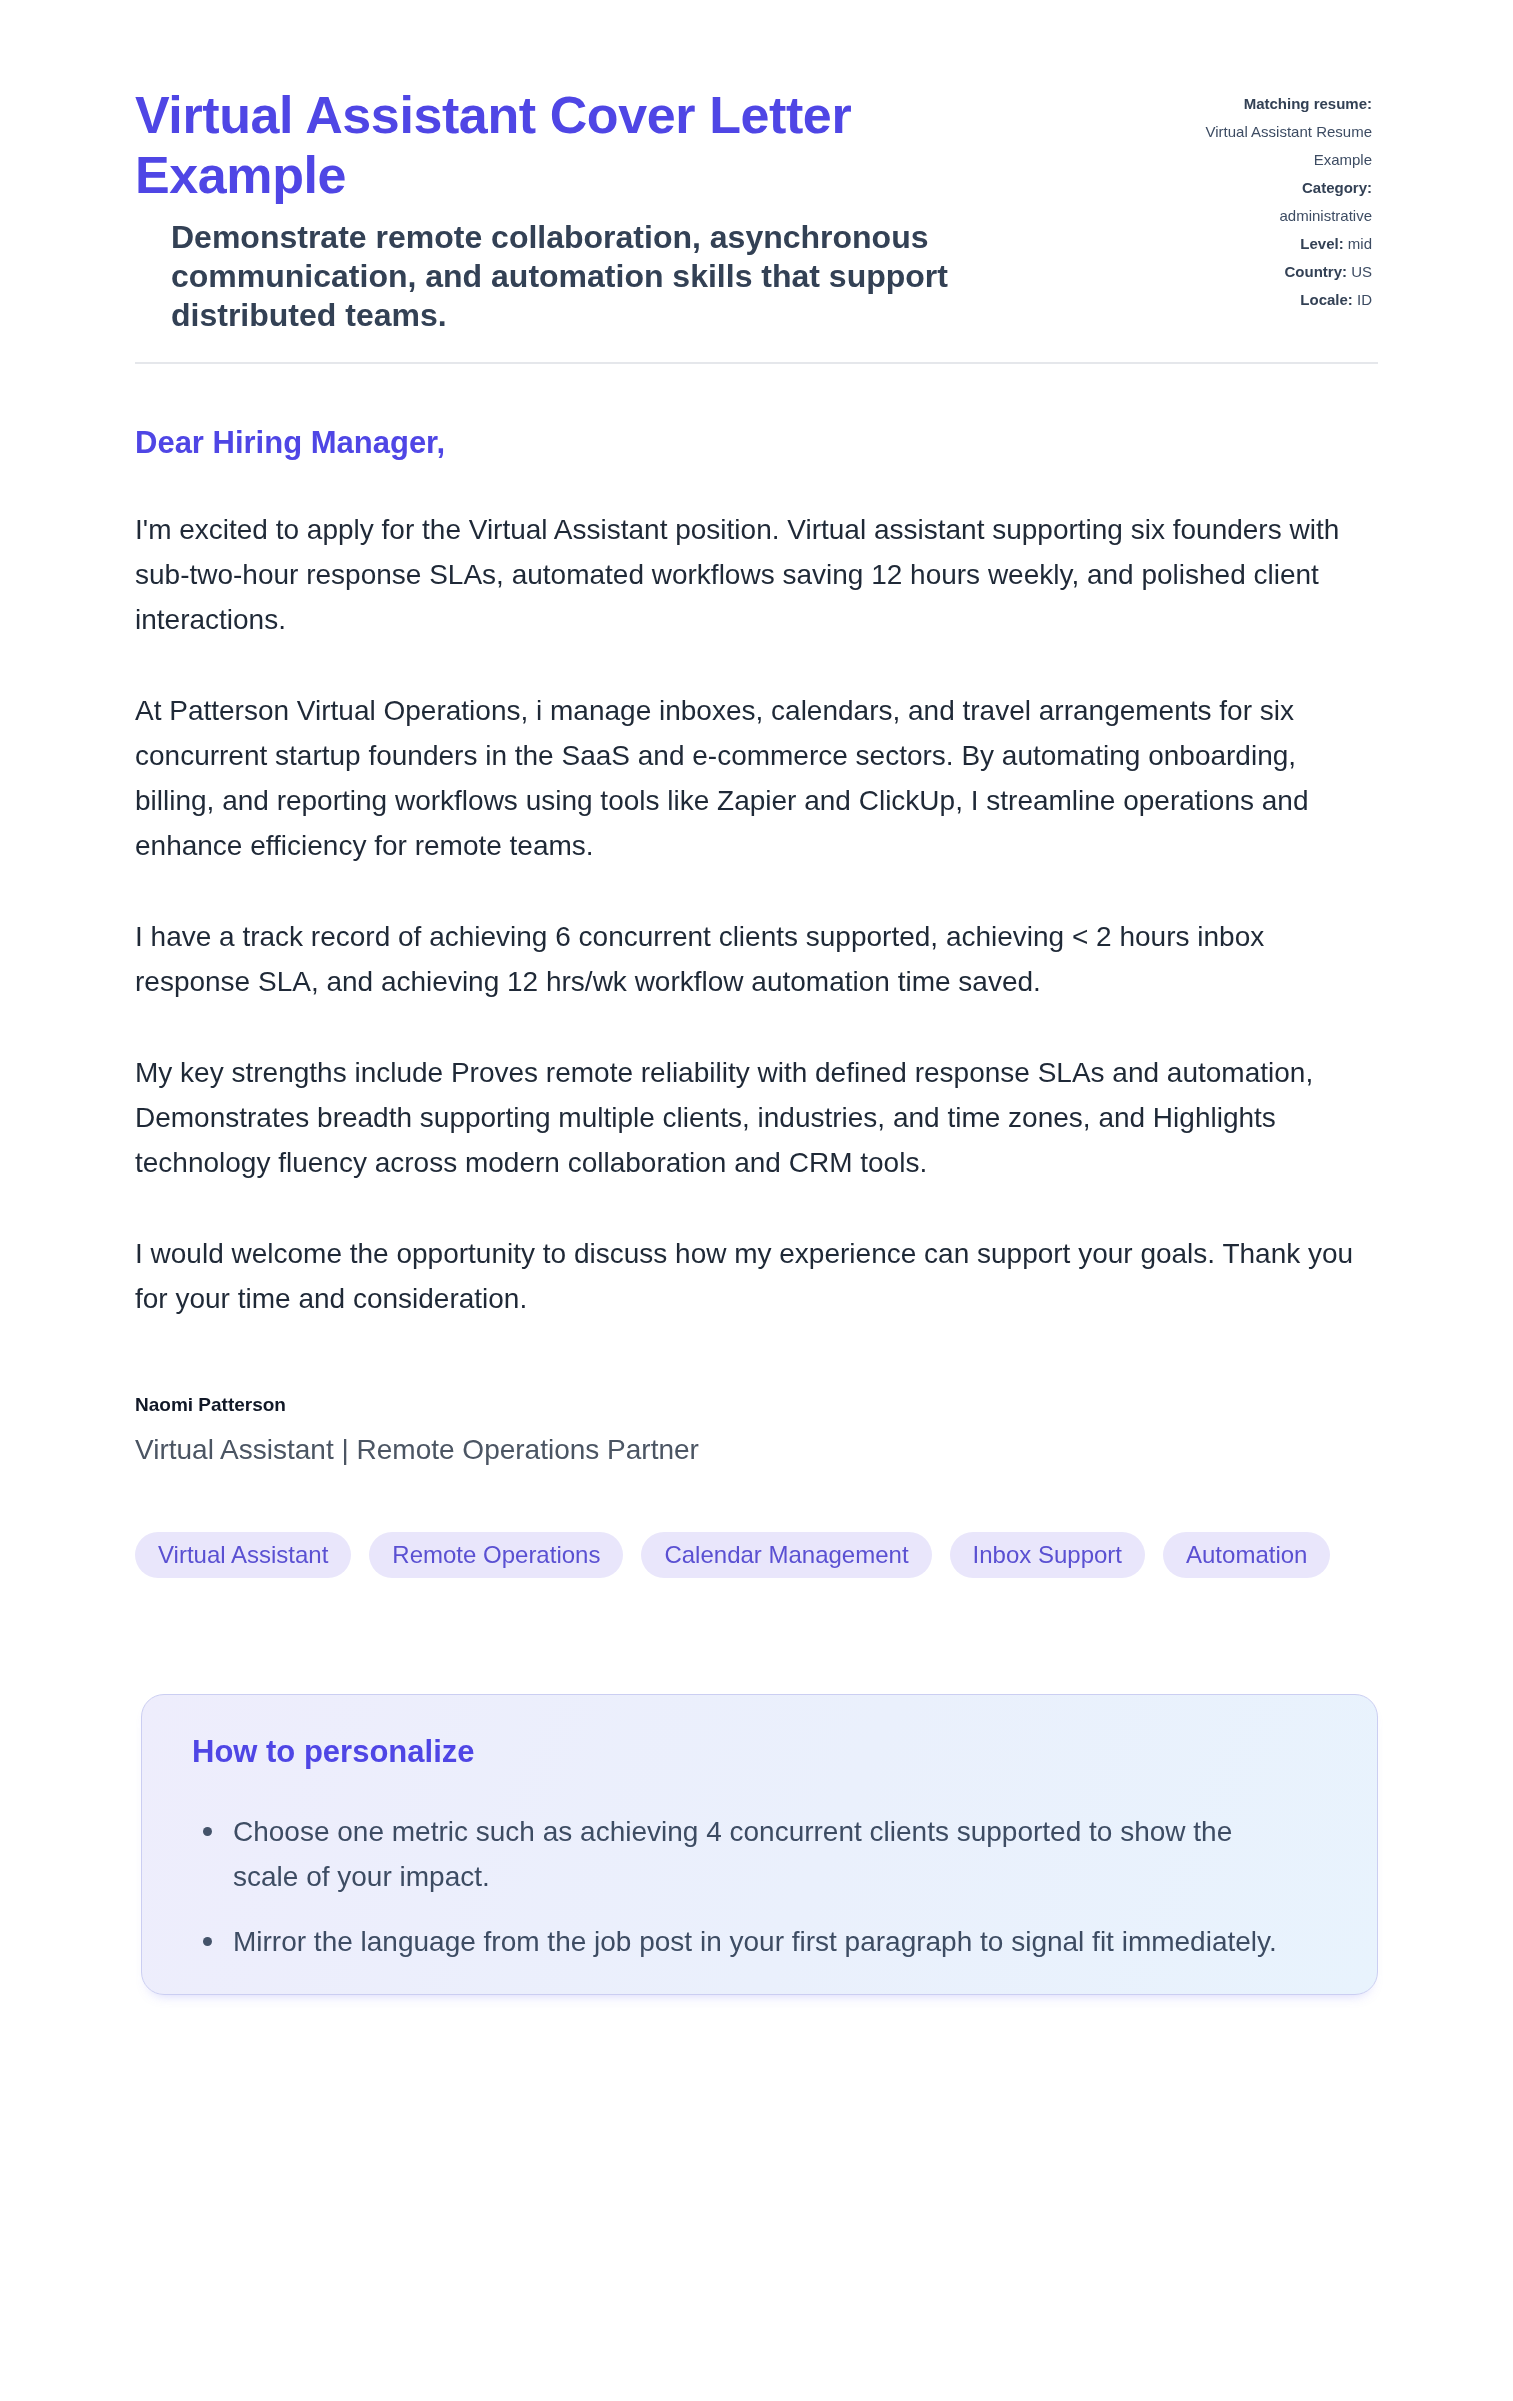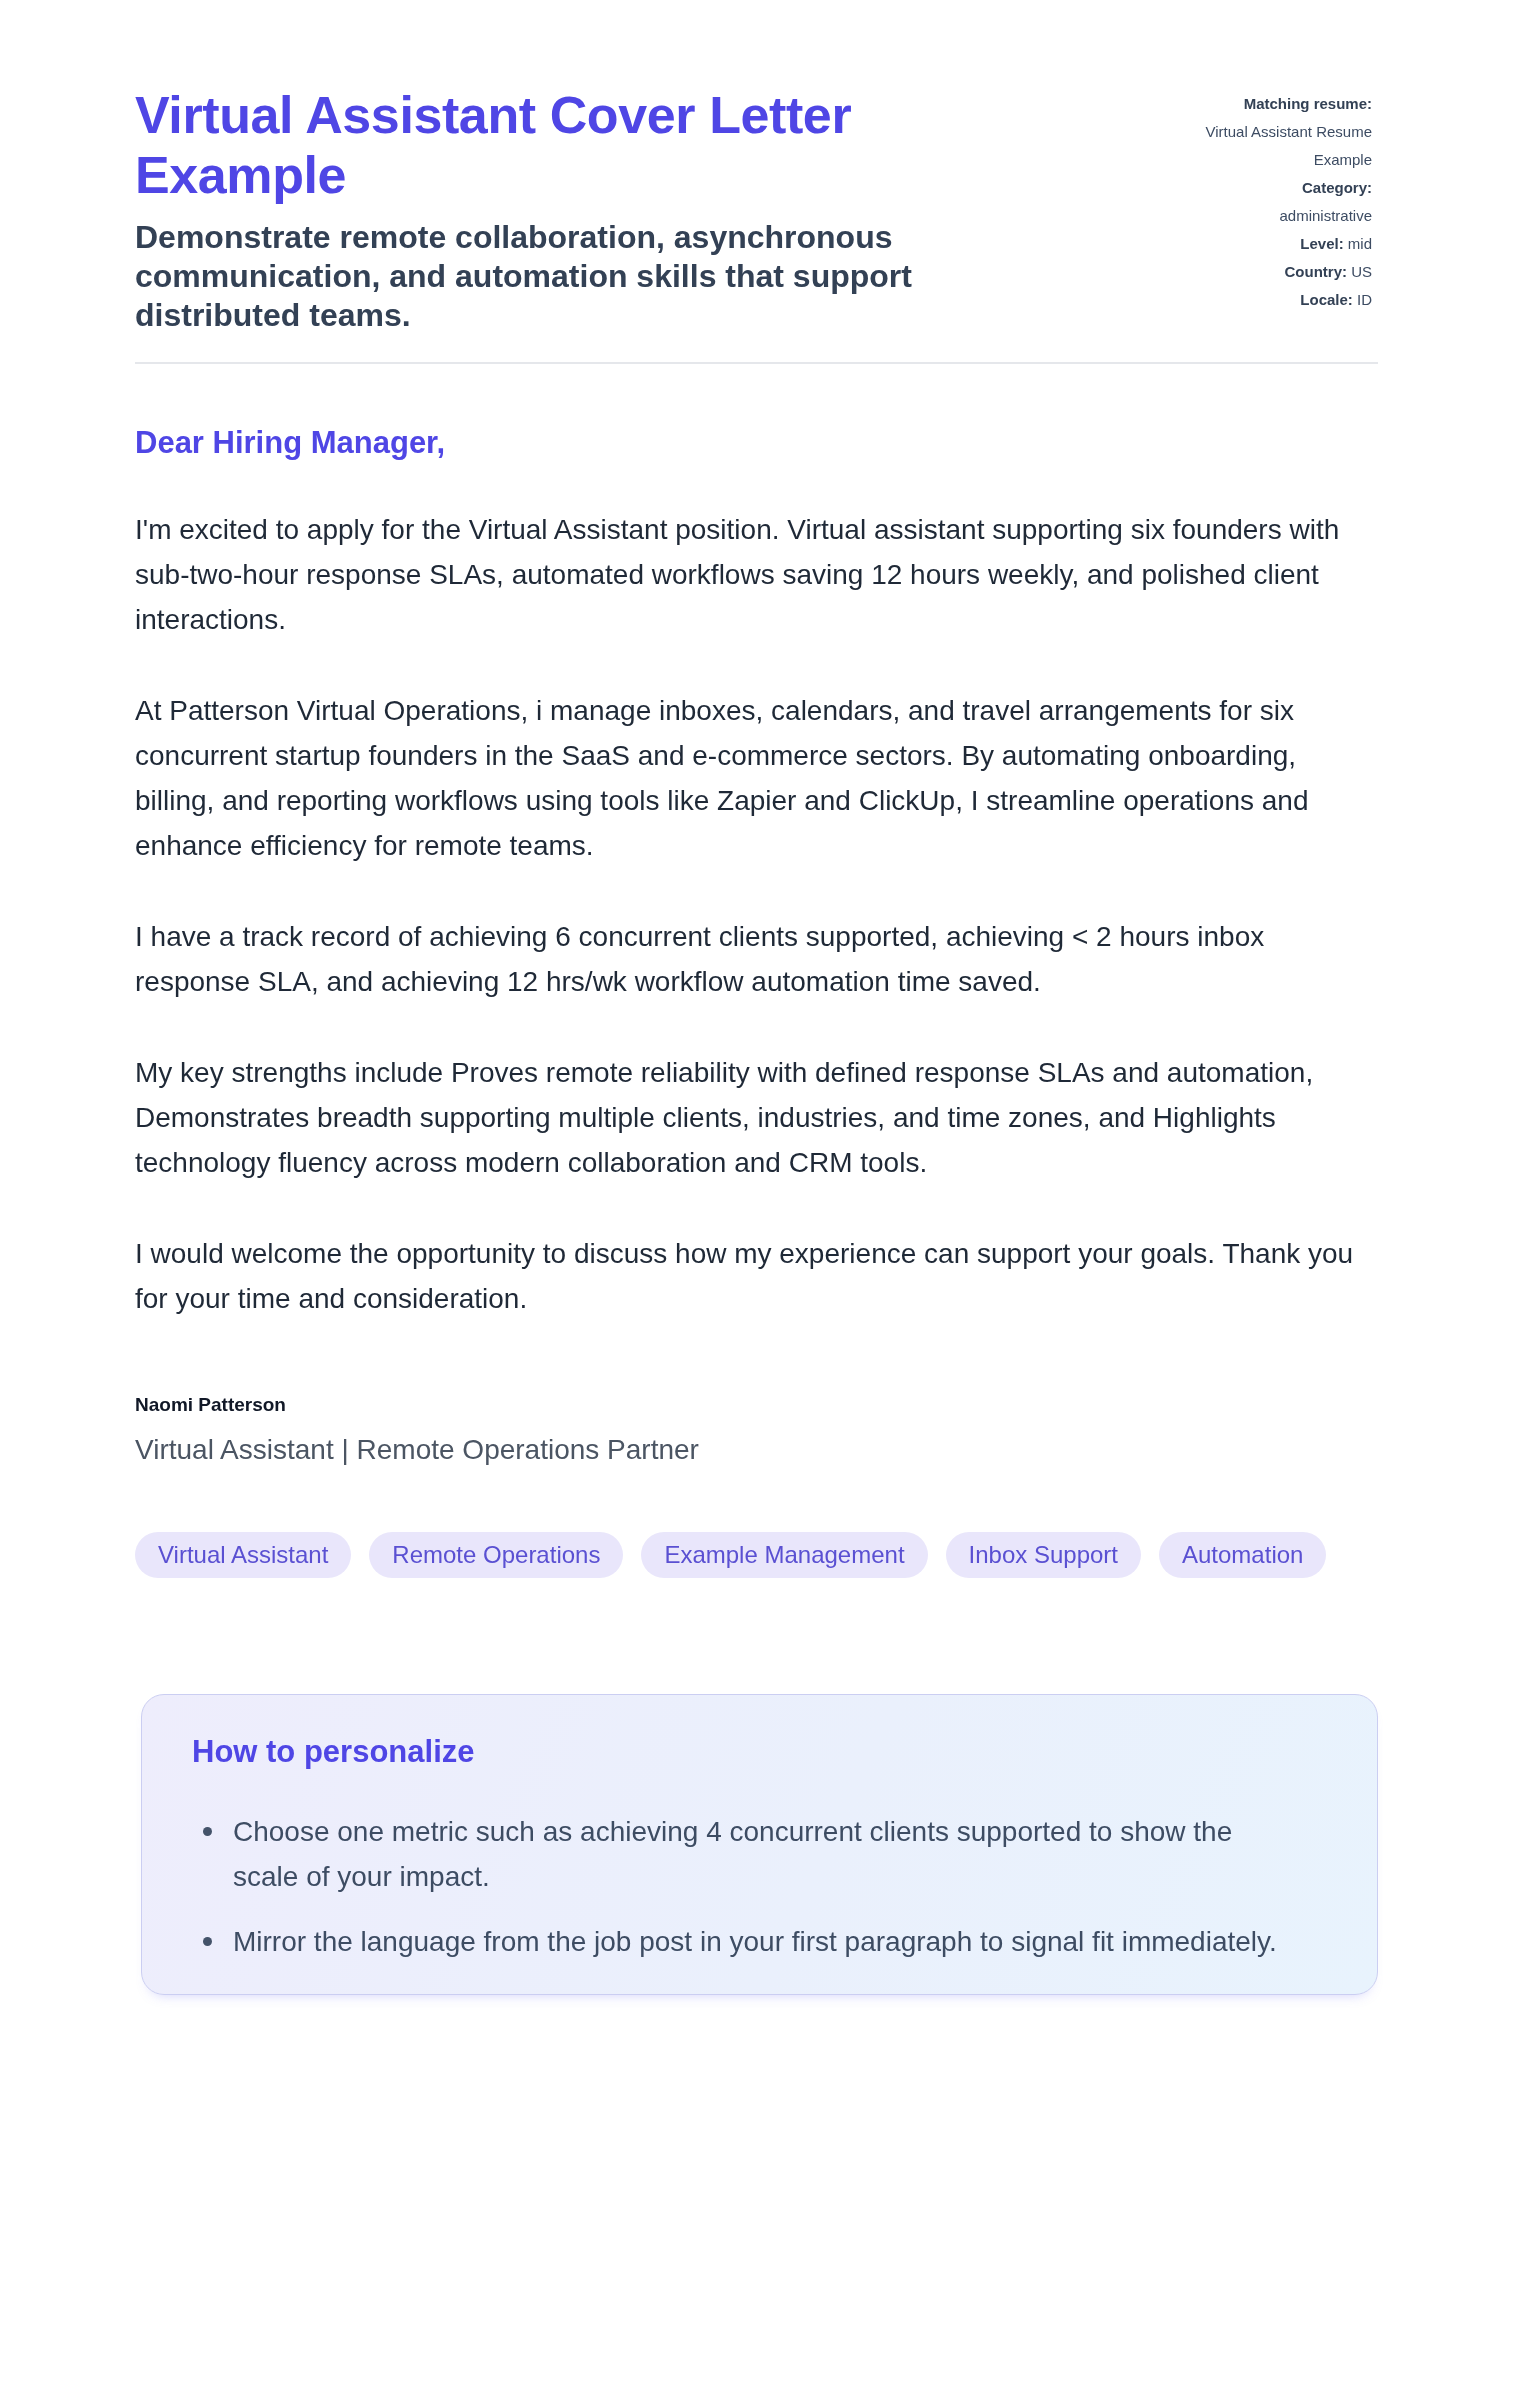--- a/index.html
+++ b/index.html
@@ -17,20 +17,21 @@
   .header { display:flex; justify-content:flex-start; align-items:flex-start; }
   .title-block { max-width:899px; }
   h1.page-title {
     font-size:52px; line-height:1.16; font-weight:700;
     color:#4f46e5; letter-spacing:-0.4px;
   }
   .page-subtitle {
     margin-top:12.5px; max-width:872px;
     font-size:32px; line-height:39px; font-weight:700;
     color:#334155;
+    margin-left:36px;
   }
   .meta-block {
     flex-shrink:0; width:338px; padding-top:5.3px;
     text-align:right; font-size:15px; line-height:28px; color:#3d4c63;
   }
   .meta-label { font-weight:700; color:#334155; }
   .meta-value-wrap { max-width:206px; margin-left:auto; }
 
   
   .divider { margin-top:27px; height:1.8px; background:#e5e7eb; border:none; }
@@ -120,21 +121,21 @@
     <p class="body-par">My key strengths include Proves remote reliability with defined response SLAs and automation, Demonstrates breadth supporting multiple clients, industries, and time zones, and Highlights technology fluency across modern collaboration and CRM tools.</p>
     <p class="body-par">I would welcome the opportunity to discuss how my experience can support your goals. Thank you for your time and consideration.</p>
 
     <div class="signature-name">Naomi Patterson</div>
     <div class="signature-role">Virtual Assistant | Remote Operations Partner</div>
   </div>
 
   <div class="tags">
     <button class="tag-chip">Virtual Assistant</button>
     <button class="tag-chip">Remote Operations</button>
-    <button class="tag-chip">Example Management</button>
+    <button class="tag-chip">Calendar Management</button>
     <button class="tag-chip">Inbox Support</button>
     <button class="tag-chip">Automation</button>
   </div>
 
   <div class="tips-card">
     <div class="tips-heading">How to personalize</div>
     <ul class="tips-list">
       <li>Choose one metric such as achieving 4 concurrent clients supported to show the scale of your impact.</li>
       <li>Mirror the language from the job post in your first paragraph to signal fit immediately.</li>
     </ul>

